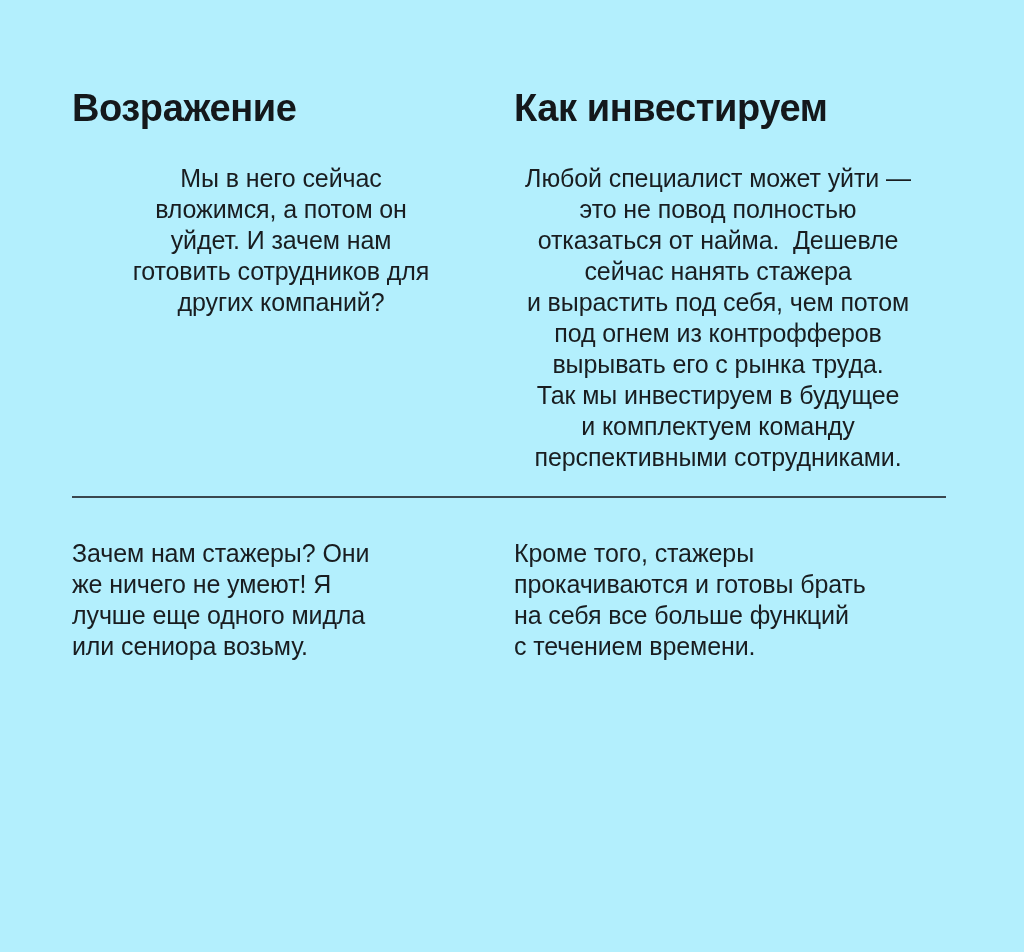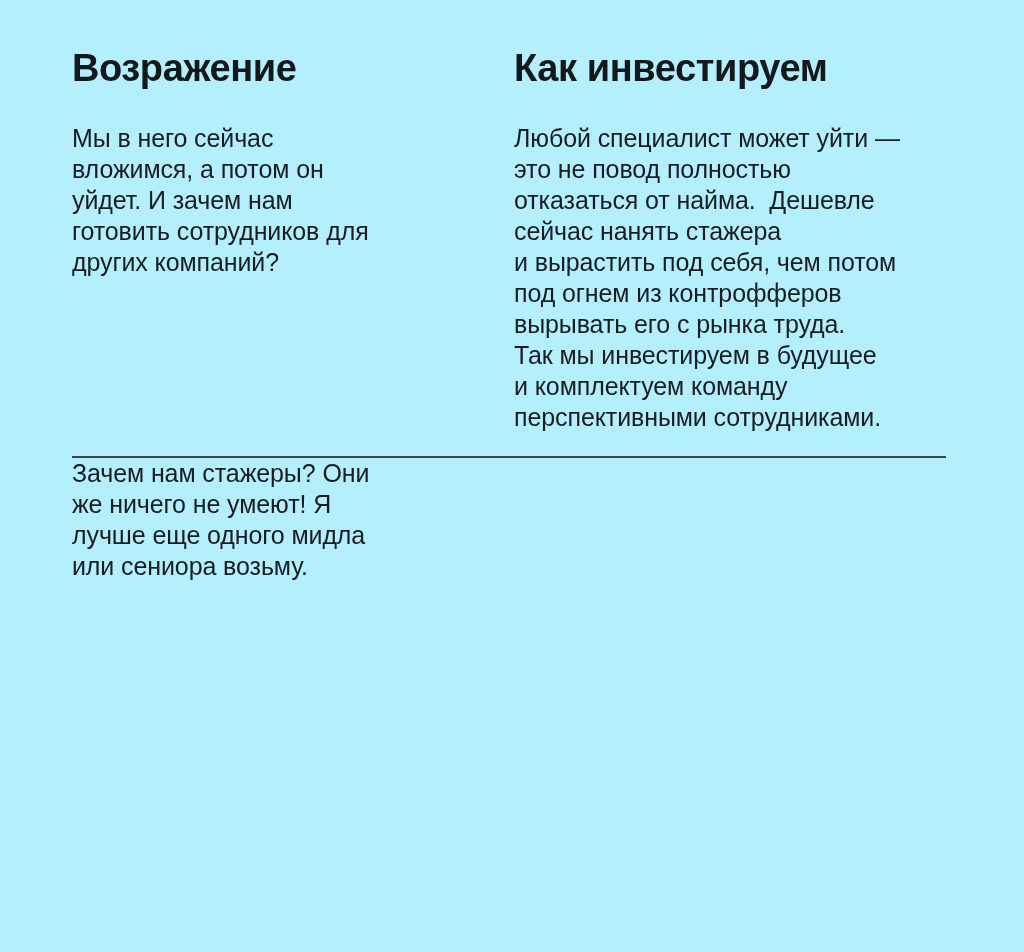--- a/index.html
+++ b/index.html
@@ -15,30 +15,32 @@
     box-sizing: border-box;
     width: 1024px;
     height: 952px;
     background: #b3effd;
     padding: 46px 78px 0 72px;
     overflow: hidden;
   }
   .row {
     display: grid;
     grid-template-columns: 442px 1fr;
+    margin-top: 40px;
   }
   .col-header {
     font-size: 38px;
     line-height: 44px;
     font-weight: 700;
     letter-spacing: -0.4px;
     color: #14181b;
   }
   .row-body1 {
     margin-top: 33px;
+    text-align: center;
   }
   .row-body2 {
   }
   .cell {
     padding-right: 24px;
   }
   .cell p {
     margin: 0;
     font-size: 25px;
     line-height: 31px;
@@ -91,16 +93,20 @@
   <hr class="divider">
 
   <div class="row row-body2">
     <div class="cell">
       <p>Зачем нам стажеры? Они
 же ничего не умеют! Я
 лучше еще одного мидла
 или сениора возьму.</p>
     </div>
     <div class="cell">
+      <p>Кроме того, стажеры
+прокачиваются и готовы брать
+на себя все больше функций
+с течением времени.</p>
     </div>
   </div>
 
 </div>
 
 </body></html>

